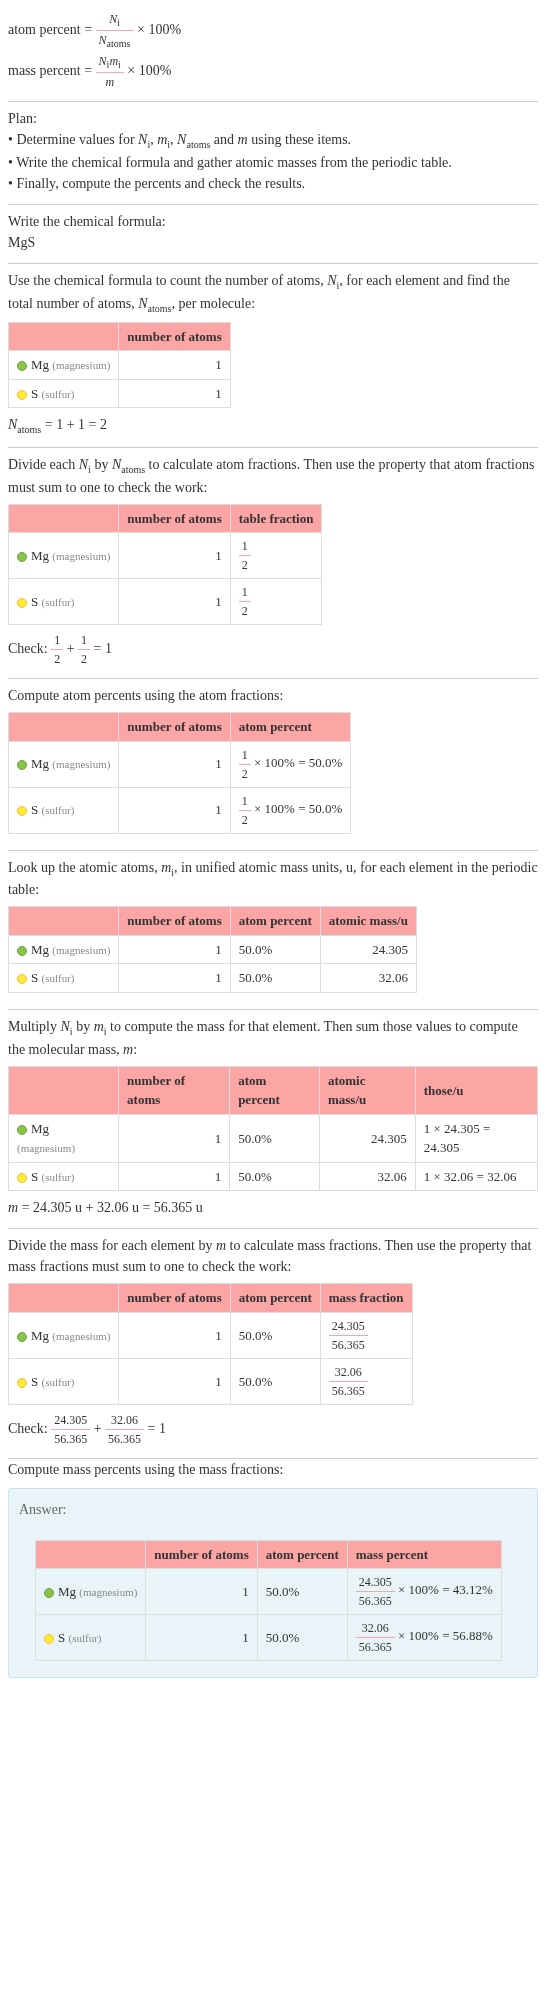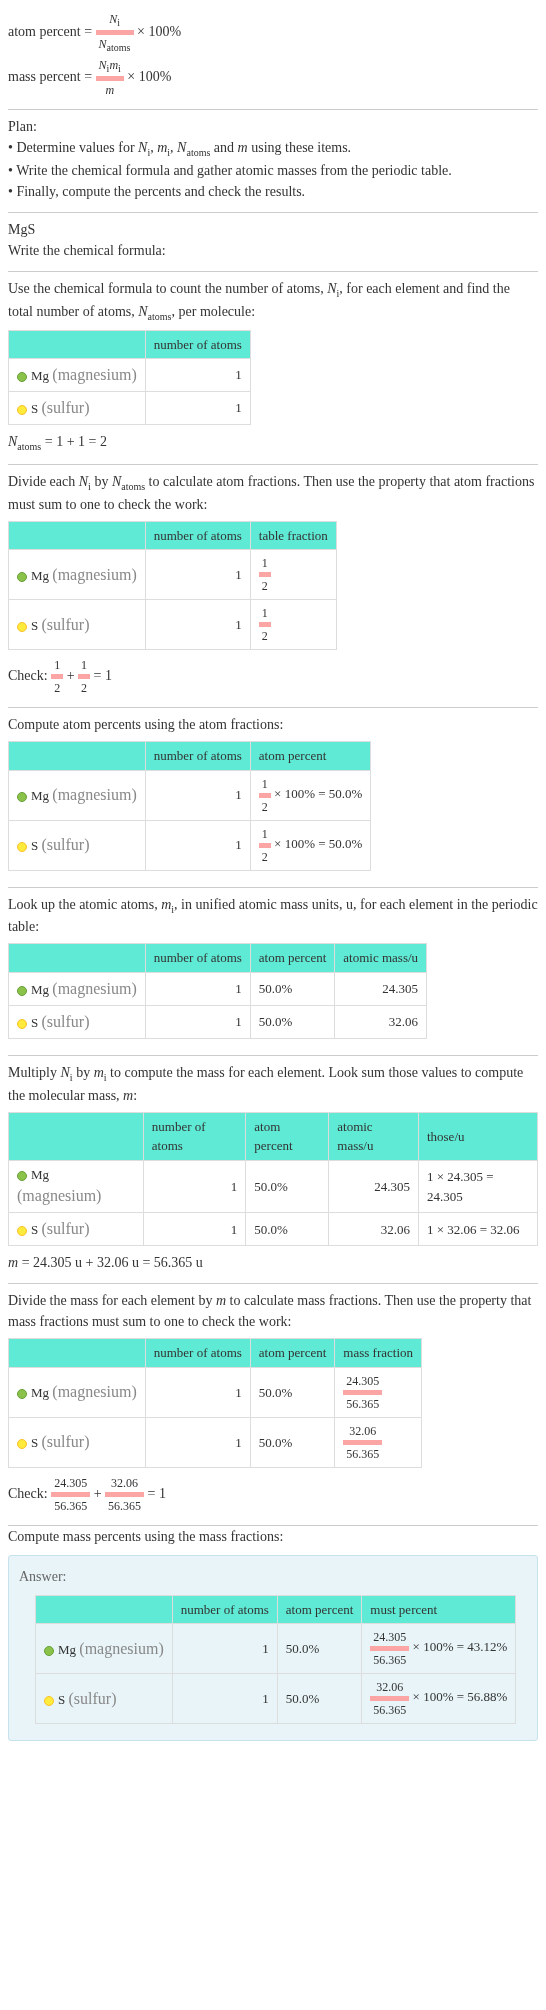--- a/index.html
+++ b/index.html
@@ -1,32 +1,32 @@
 <!DOCTYPE html>
 <html><head>
 <meta charset="utf-8">
 <style>
 *{margin:0;padding:0;box-sizing:border-box}
 body{font-family:Georgia,serif;font-size:14px;color:#333;background:#fff;width:546px;padding:4px 8px;line-height:1.5}
 .sec{border-bottom:1px solid #ccc;padding:6px 0 10px}
 .frac{display:inline-flex;flex-direction:column;text-align:center;vertical-align:middle;font-size:12px}
-.frac .n{border-bottom:5px solid #fca5a5;padding:0 3px}
+.frac .n{border-bottom:1px solid #fca5a5;padding:0 3px}
 .frac .d{padding:0 3px}
 .sub{font-size:10px;vertical-align:sub}
 .formula{font-style:italic}
 table{border-collapse:collapse;margin:6px 0}
 th,td{border:1px solid #ddd;padding:4px 8px;text-align:left;font-size:13px}
-th{background:#5eead4;font-weight:normal}
+th{background:#fca5a5;font-weight:bold}
 td.num{text-align:right}
 .dot{display:inline-block;width:10px;height:10px;border-radius:50%;margin-right:4px;vertical-align:middle}
 .dot-mg{background:#8bc34a;border:1px solid #689f38}
 .dot-s{background:#ffeb3b;border:1px solid #fbc02d}
-.elem-lbl{color:#888;font-size:16px}
+.elem-lbl{color:#888;font-size:11px}
 .ans{background:#e8f4f8;border:1px solid #c5e3ec;border-radius:3px;padding:10px;margin-top:8px}
-.ans-hdr{color:#666;margin-bottom:8px}
+.ans-hdr{color:#666;margin-bottom:20px}
 .indent{margin-left:16px}
 .small{font-size:12px}
 </style>
 </head>
 <body>
 
 <div class="sec">
   <div>
     <span>atom percent = </span>
     <span class="frac">
@@ -48,22 +48,22 @@
 <div class="sec">
   <div>Plan:</div>
   <div>
     <span>• Determine values for </span><span class="formula">N</span><span class="sub">i</span><span>, </span><span class="formula">m</span><span class="sub">i</span><span>, </span><span class="formula">N</span><span class="sub">atoms</span><span> and </span><span class="formula">m</span><span> using these items.</span>
   </div>
   <div>• Write the chemical formula and gather atomic masses from the periodic table.</div>
   <div>• Finally, compute the percents and check the results.</div>
 </div>
 
 <div class="sec">
+  <div>Write the chemical formula:</div>
   <div>MgS</div>
-  <div>Write the chemical formula:</div>
 </div>
 
 <div class="sec">
   <div>
     <span>Use the chemical formula to count the number of atoms, </span><span class="formula">N</span><span class="sub">i</span><span>, for each element and find the total number of atoms, </span><span class="formula">N</span><span class="sub">atoms</span><span>, per molecule:</span>
   </div>
   <table>
     <tbody>
         <tr>
           <th></th>
@@ -174,21 +174,21 @@
           <td class="num">1</td>
           <td>50.0%</td>
           <td class="num">32.06</td>
         </tr>
   </tbody>
     </table>
 </div>
 
 <div class="sec">
   <div>
-    <span>Multiply </span><span class="formula">N</span><span class="sub">i</span><span> by </span><span class="formula">m</span><span class="sub">i</span><span> to compute the mass for each element. Look sum those values to compute the molecular mass, </span><span class="formula">m</span><span>:</span>
+    <span>Multiply </span><span class="formula">N</span><span class="sub">i</span><span> by </span><span class="formula">m</span><span class="sub">i</span><span> to compute the mass for that element. Then sum those values to compute the molecular mass, </span><span class="formula">m</span><span>:</span>
   </div>
   <table>
     <tbody>
         <tr>
           <th></th>
           <th>number of atoms</th>
           <th>atom percent</th>
           <th>atomic mass/u</th>
           <th>those/u</th>
         </tr>
@@ -258,21 +258,21 @@
   <div>Compute mass percents using the mass fractions:</div>
   <div class="ans">
     <div class="ans-hdr">Answer:</div>
     <div class="indent">
     <table>
       <tbody>
             <tr>
               <th></th>
               <th>number of atoms</th>
               <th>atom percent</th>
-              <th>must percent</th>
+              <th>mass percent</th>
             </tr>
       <tr>
               <td><span class="dot dot-mg"></span><span>Mg</span> <span class="elem-lbl">(magnesium)</span></td>
               <td class="num">1</td>
               <td>50.0%</td>
               <td><span class="frac">
                   <span class="n">24.305</span>
                   <span class="d">56.365</span>
                 </span><span> × 100% = 43.12%</span></td>
             </tr>

